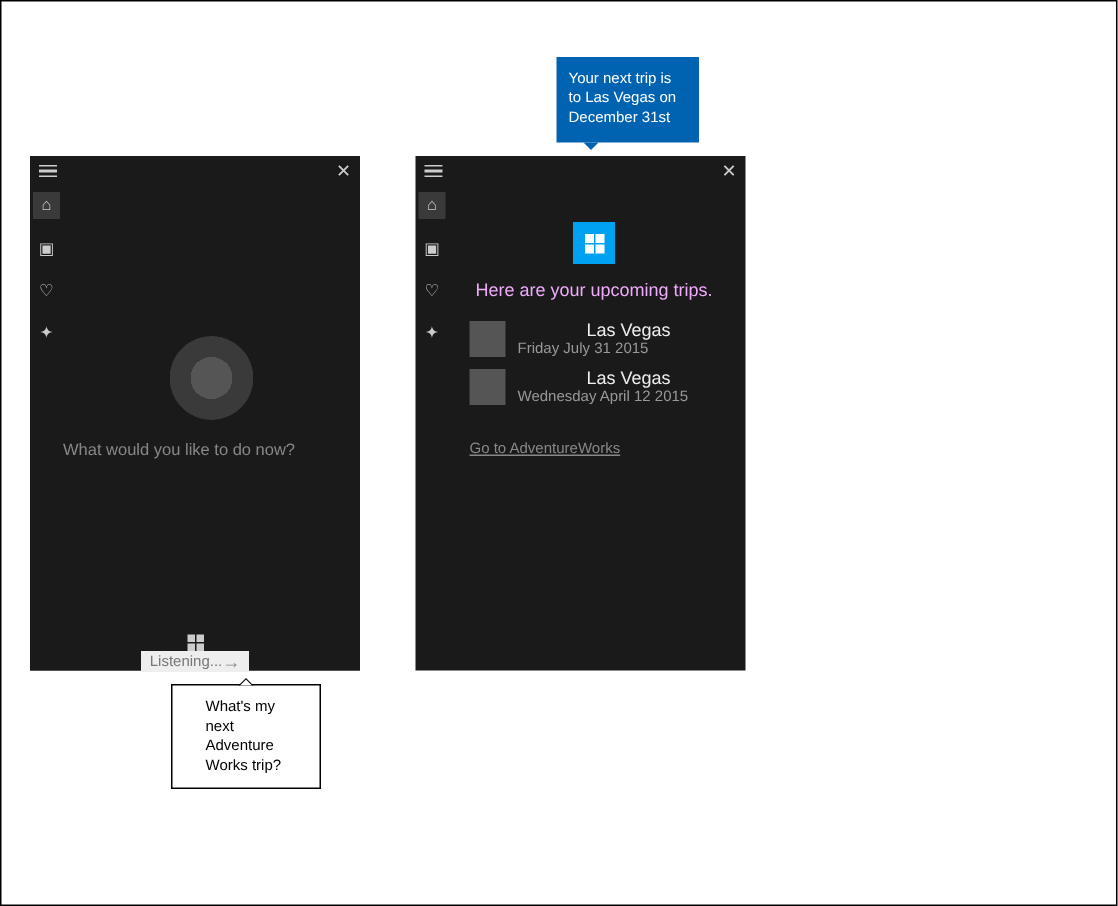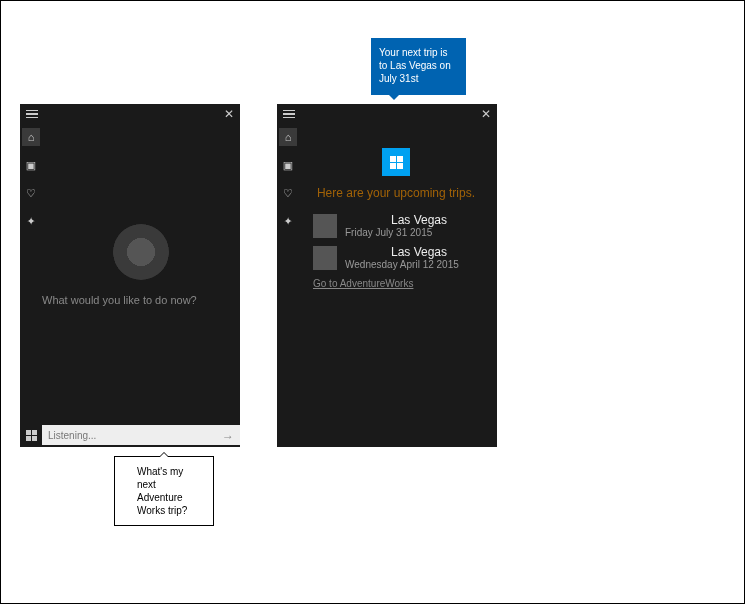--- a/index.html
+++ b/index.html
@@ -87,40 +87,41 @@
     width:28px; height:28px;
     background:#00a1f1;
     margin: 18px auto 10px auto;
     display:flex; align-items:center; justify-content:center;
   }
   .tile-logo .win {
     display:grid; grid-template-columns:6px 6px; grid-template-rows:6px 6px; gap:1px;
   }
   .tile-logo .win div{background:#fff;}
   .headline {
-    text-align:center; color:#a16207; font-size:12px; margin-bottom:10px;
+    text-align:center; color:#f0abfc; font-size:12px; margin-bottom:10px;
   }
   .trip {
     display:flex; gap:8px; padding:4px 10px; align-items:center;
   }
   .trip .thumb { width:24px; height:24px; background:#555; }
   .trip .t-title { color:#eee; font-size:12px; line-height:1.1;margin-left:46px;}
   .trip .t-date { color:#999; font-size:10px;}
   .deeplink {
     display:block;
     color:#888; font-size:10px; text-decoration:underline;
-    margin:4px 10px;
+    margin:20px 10px;
   }
 
   
   .inputbar {
     height:24px;
     display:flex;
     align-items:center;
     background:#1a1a1a;
+    flex-direction:column;
   }
   .start-btn {
     width:22px; height:24px;
     color:#fff;
     display:flex; align-items:center; justify-content:center;
   }
   .start-btn .win {
     display:grid; grid-template-columns:5px 5px; grid-template-rows:5px 5px; gap:1px;
   }
   .start-btn .win div{background:#ccc;}
@@ -260,13 +261,13 @@
           <div class="t-date">Wednesday April 12 2015</div>
         </div>
       </div>
       <a class="deeplink">Go to AdventureWorks</a>
     </div>
   </div>
 </div>
 
 <div class="callout-white">What's my next Adventure Works trip?</div>
 
-<div class="callout-blue">Your next trip is to Las Vegas on July 31st</div>
+<div class="callout-blue">Your next trip is to Las Vegas on December 31st</div>
 
 </body></html>

